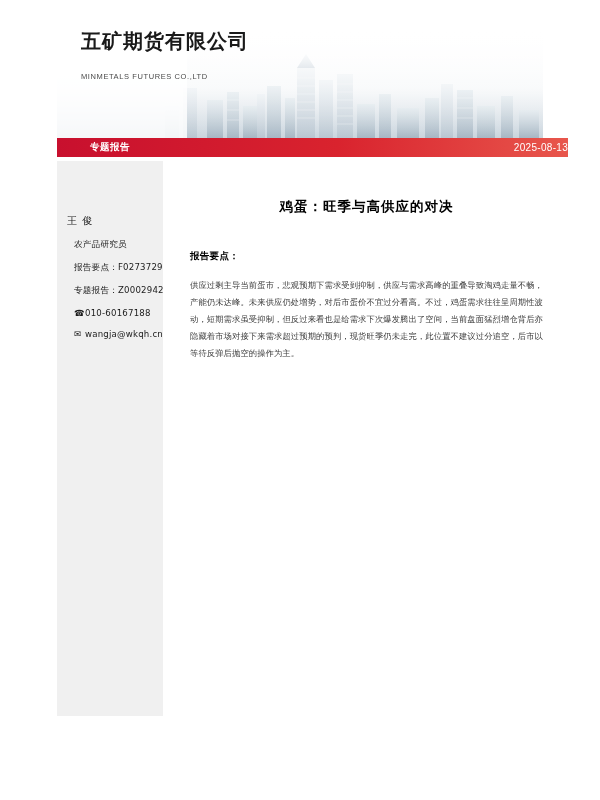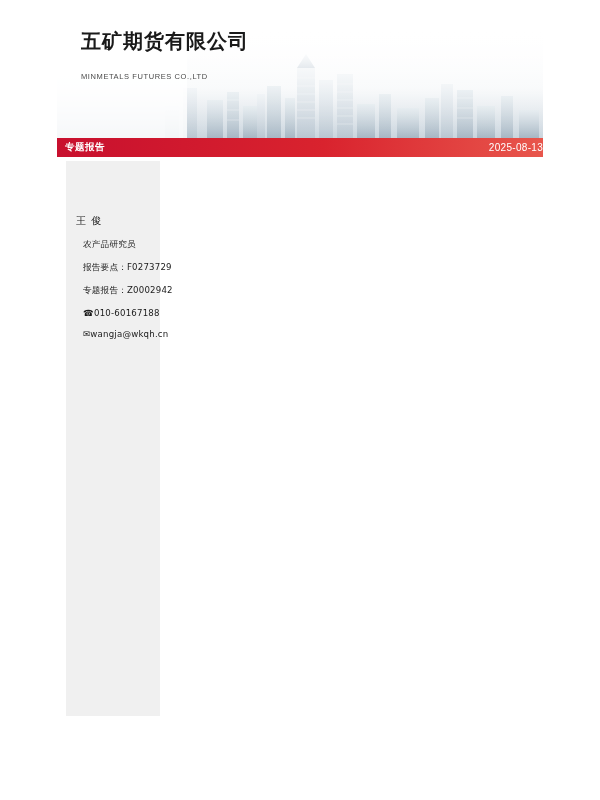--- a/index.html
+++ b/index.html
@@ -112,42 +112,43 @@
   .redbar {
     position: absolute;
     left: 57px;
     top: 138px;
     width: 486px;
     height: 19px;
     background: linear-gradient(90deg, #c8102e 0%, #d9232e 55%, #e8564c 100%);
     display: flex;
     align-items: center;
     justify-content: space-between;
+    padding-left: 25px;
   }
   .redbar-label {
     font-family: "DejaVu Sans", sans-serif;
     font-size: 9.5px;
     font-weight: bold;
     color: #ffffff;
     margin-left: 8px;
     letter-spacing: 0.5px;
   }
   .redbar-date {
     font-family: "Liberation Sans", sans-serif;
     font-size: 10px;
     color: #ffffff;
     letter-spacing: 0.3px;
   }
 
   
   .sidebar {
     position: absolute;
-    left: 66px;
+    left: 57px;
     top: 161px;
-    width: 94px;
+    width: 106px;
     height: 555px;
     background: #f0f0f0;
   }
   .sidebar-inner {
     padding: 53px 0 0 10px;
   }
   .author-name {
     font-family: "DejaVu Sans", sans-serif;
     font-size: 10px;
     color: #1a1a1a;
@@ -306,14 +307,19 @@
         <span class="meta-ico">☎</span>
         <span>010-60167188</span>
       </div>
       <div class="meta-line">
         <span class="meta-ico">✉</span>
         <span>wangja@wkqh.cn</span>
       </div>
     </div>
   </div>
 
+  <div class="content">
+    <div class="doc-title">鸡蛋：旺季与高供应的对决</div>
+    <div class="section-head">报告要点：</div>
+    <div class="body-text">供应过剩主导当前蛋市，悲观预期下需求受到抑制，供应与需求高峰的重叠导致淘鸡走量不畅，产能仍未达峰。未来供应仍处增势，对后市蛋价不宜过分看高。不过，鸡蛋需求往往呈周期性波动，短期需求虽受抑制，但反过来看也是给需求下次爆发腾出了空间，当前盘面猛烈增仓背后亦隐藏着市场对接下来需求超过预期的预判，现货旺季仍未走完，此位置不建议过分追空，后市以等待反弹后抛空的操作为主。</div>
+  </div>
 
 </div>
 
 </body></html>

